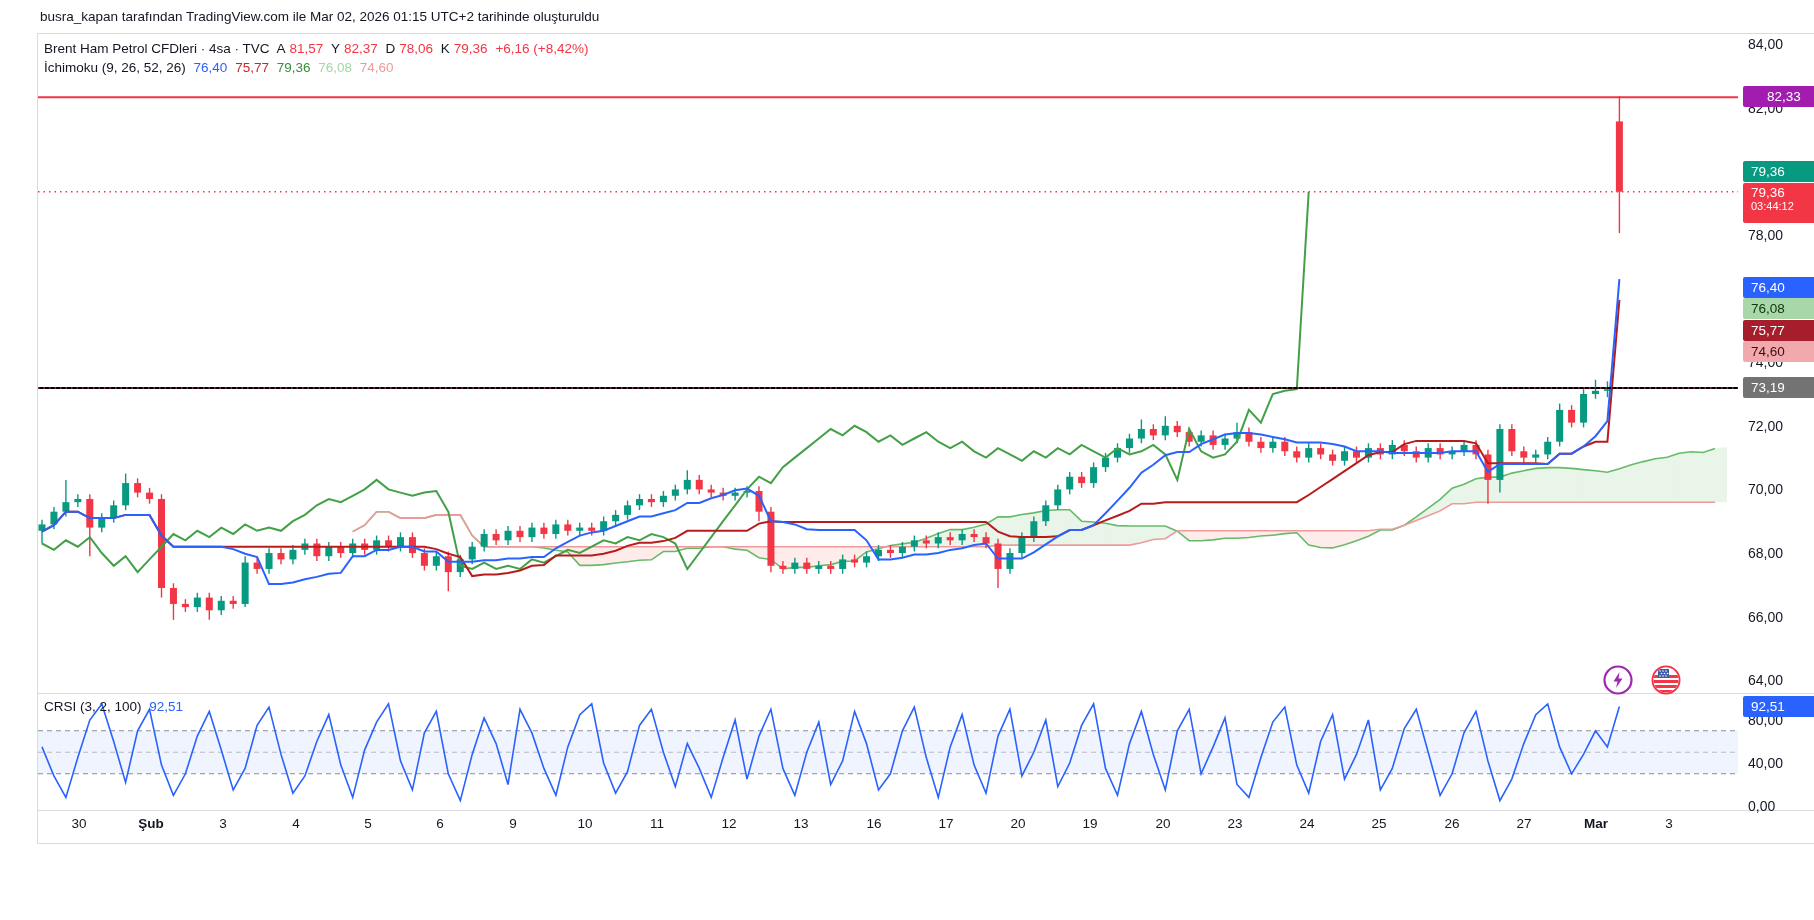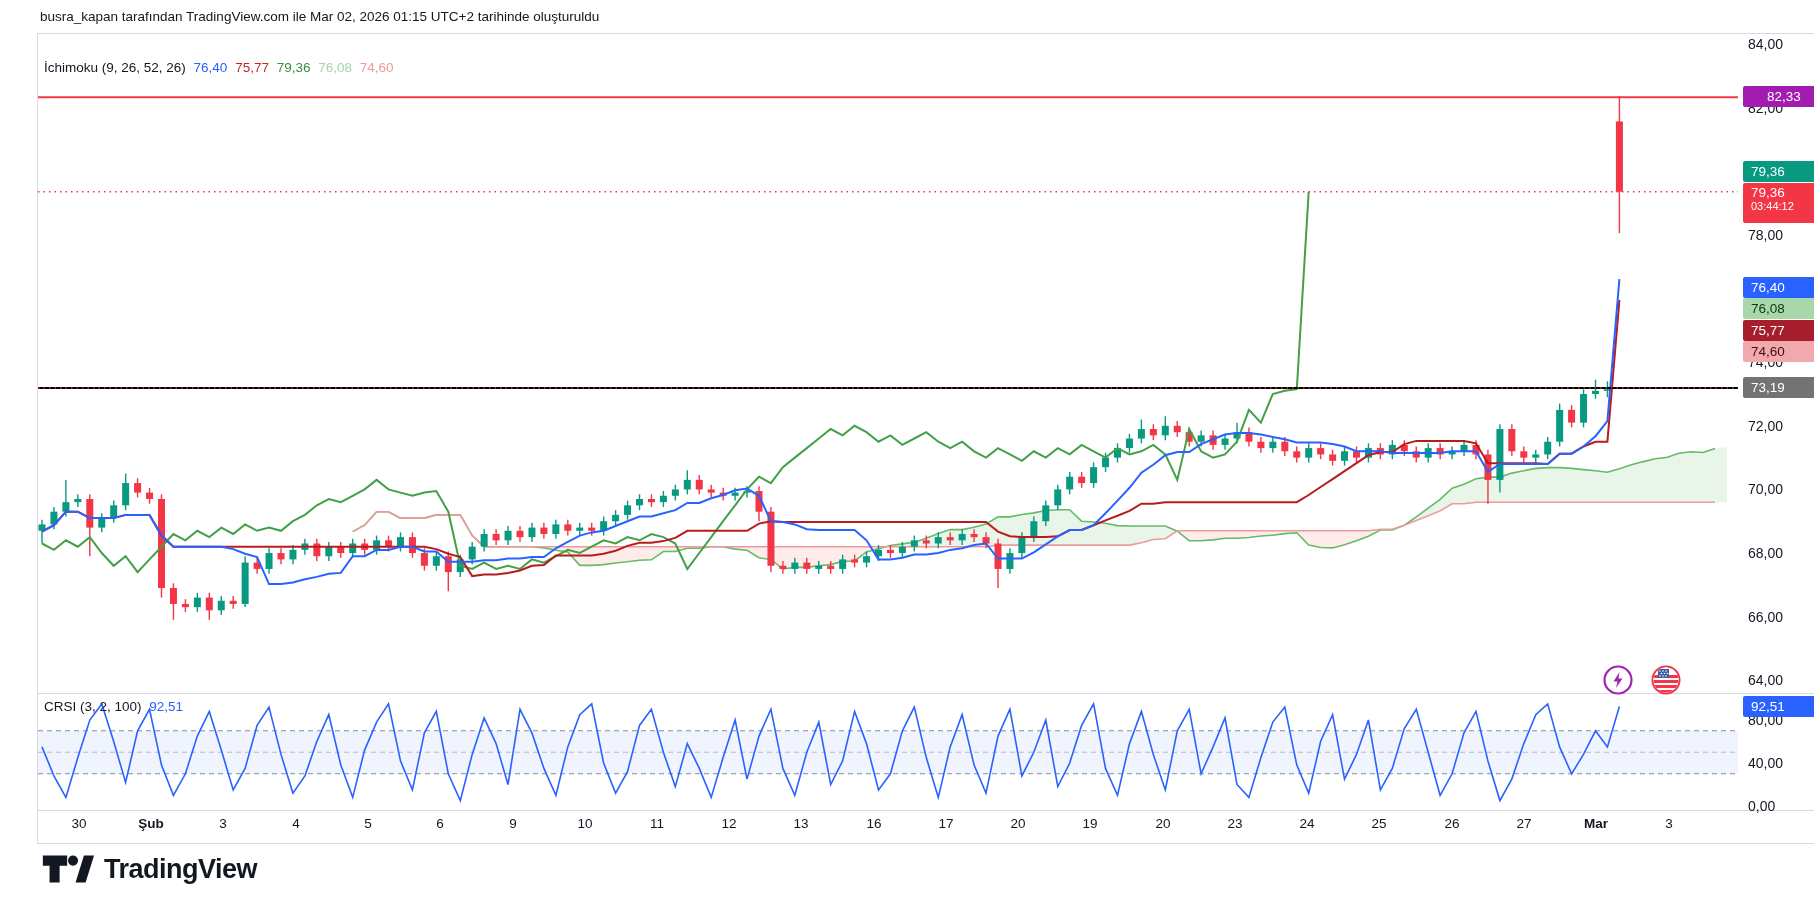--- a/index.html
+++ b/index.html
@@ -432,20 +432,28 @@
       <line x1="12" y1="773.75" x2="1712" y2="773.75" stroke="#8a8d98" stroke-width="1" stroke-dasharray="5 4"></line>
       <path d="M16.0 746.9 L27.9 775.9 L39.9 797.4 L51.8 757.6 L63.8 720.0 L75.8 703.9 L87.7 741.5 L99.6 782.4 L111.6 730.8 L123.5 709.3 L135.5 765.1 L147.4 795.3 L159.4 773.8 L171.3 736.1 L183.3 711.4 L195.3 750.1 L207.2 789.9 L219.1 768.4 L231.1 725.4 L243.0 707.1 L255.0 754.4 L266.9 793.1 L278.9 775.9 L290.8 741.5 L302.8 714.6 L314.8 765.1 L326.7 797.4 L338.6 750.1 L350.6 722.1 L362.5 703.9 L374.5 760.9 L386.4 789.9 L398.4 732.9 L410.3 711.4 L422.3 773.8 L434.3 800.6 L446.2 754.4 L458.1 717.9 L470.1 743.6 L482.0 784.5 L494.0 709.3 L505.9 732.9 L517.9 768.4 L529.9 795.3 L541.8 746.9 L553.8 714.6 L565.7 703.9 L577.6 763.0 L589.6 793.1 L601.5 771.6 L613.5 725.4 L625.4 709.3 L637.4 752.3 L649.3 786.6 L661.3 743.6 L673.3 768.4 L685.2 797.4 L697.1 757.6 L709.1 720.0 L721.0 779.1 L733.0 736.1 L744.9 709.3 L756.9 768.4 L768.8 795.3 L780.8 752.3 L792.8 722.1 L804.7 784.5 L816.6 760.9 L828.6 711.4 L840.5 743.6 L852.5 789.9 L864.4 773.8 L876.4 730.8 L888.3 707.1 L900.3 757.6 L912.3 797.4 L924.2 746.9 L936.1 714.6 L948.1 765.1 L960.0 793.1 L972.0 736.1 L983.9 709.3 L995.9 775.9 L1007.8 752.3 L1019.8 720.0 L1031.8 786.6 L1043.7 763.0 L1055.6 725.4 L1067.6 703.9 L1079.5 768.4 L1091.5 795.3 L1103.5 743.6 L1115.4 711.4 L1127.3 754.4 L1139.3 789.9 L1151.3 730.8 L1163.2 709.3 L1175.1 773.8 L1187.1 746.9 L1199.0 717.9 L1211.0 784.5 L1222.9 797.4 L1234.9 757.6 L1246.8 722.1 L1258.8 707.1 L1270.8 765.1 L1282.7 793.1 L1294.6 741.5 L1306.6 714.6 L1318.5 779.1 L1330.5 754.4 L1342.4 720.0 L1354.4 789.9 L1366.3 768.4 L1378.3 728.6 L1390.3 709.3 L1402.2 752.3 L1414.1 795.3 L1426.1 773.8 L1438.0 732.9 L1450.0 711.4 L1461.9 760.9 L1473.9 800.6 L1485.8 779.1 L1497.8 743.6 L1509.8 714.6 L1521.7 703.9 L1533.6 746.9 L1545.6 773.8 L1557.5 754.4 L1569.5 730.8 L1581.4 746.9 L1593.4 706.6" fill="none" stroke="#2962FF" stroke-width="1.6"></path>
     </svg>
 
   <div class="frame-line" style="left:11px;top:33px;width:1803px;height:1px;"></div>
   <div class="frame-line" style="left:11px;top:33px;width:1px;height:810px;"></div>
   <div class="frame-line" style="left:11px;top:693px;width:1803px;height:1px;"></div>
   <div class="frame-line" style="left:11px;top:810px;width:1803px;height:1px;"></div>
   <div class="frame-line" style="left:11px;top:843px;width:1803px;height:1px;"></div>
 
+  <div class="legend" style="top:41px;">
+    <span class="lgd-title">Brent Ham Petrol CFDleri · 4sa · TVC</span>
+    <span class="lgd-letter">A</span><span class="val-red">81,57</span>
+    <span class="lgd-letter">Y</span><span class="val-red">82,37</span>
+    <span class="lgd-letter">D</span><span class="val-red">78,06</span>
+    <span class="lgd-letter">K</span><span class="val-red">79,36</span>
+    <span class="val-red">+6,16 (+8,42%)</span>
+  </div>
 
   <div class="legend" style="top:60px;">
     <span class="lgd-title">İchimoku (9, 26, 52, 26)</span>
     <span class="val-blue">76,40</span>
     <span class="val-kijun">75,77</span>
     <span class="val-chikou">79,36</span>
     <span class="val-senka">76,08</span>
     <span class="val-senkb">74,60</span>
   </div>
 
@@ -535,24 +543,14 @@
         <circle cx="12.5" cy="10.5" r="0.8"></circle>
           <circle cx="15.5" cy="10.5" r="0.8"></circle>
           <circle cx="18.5" cy="10.5" r="0.8"></circle>
         <circle cx="11" cy="13" r="0.8"></circle>
           <circle cx="14" cy="13" r="0.8"></circle>
           <circle cx="17" cy="13" r="0.8"></circle>
       </g>
     </g>
   </svg>
 
-  <div class="logo">
-    <svg width="52" height="38" viewBox="0 0 62 38">
-      <g fill="#131722">
-        <path d="M1 3 h29 v12 h-9 v20 h-12 V15 H1 Z"></path>
-        <circle cx="37" cy="9" r="6"></circle>
-        <path d="M40 35 L50 3 h12 L52 35 Z"></path>
-      </g>
-    </svg>
-    <span class="logo-text">TradingView</span>
-  </div>
 
 </div>
 
 </body></html>

